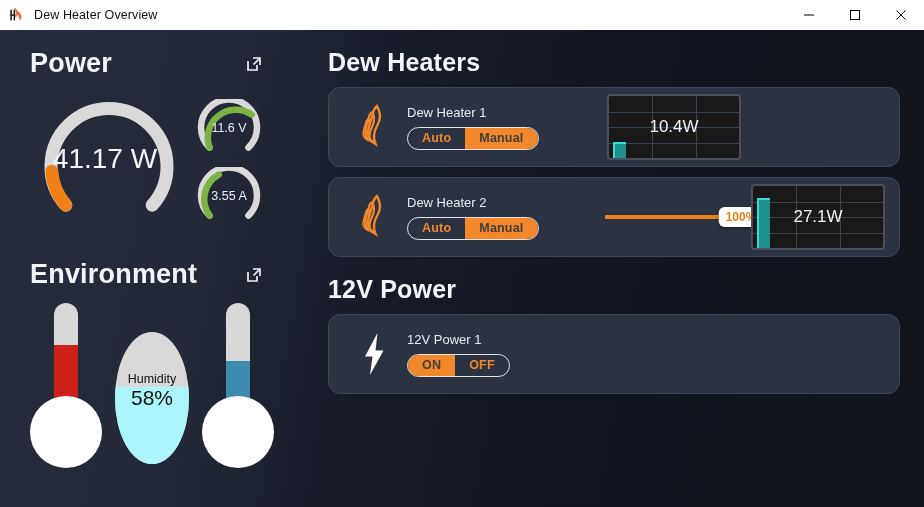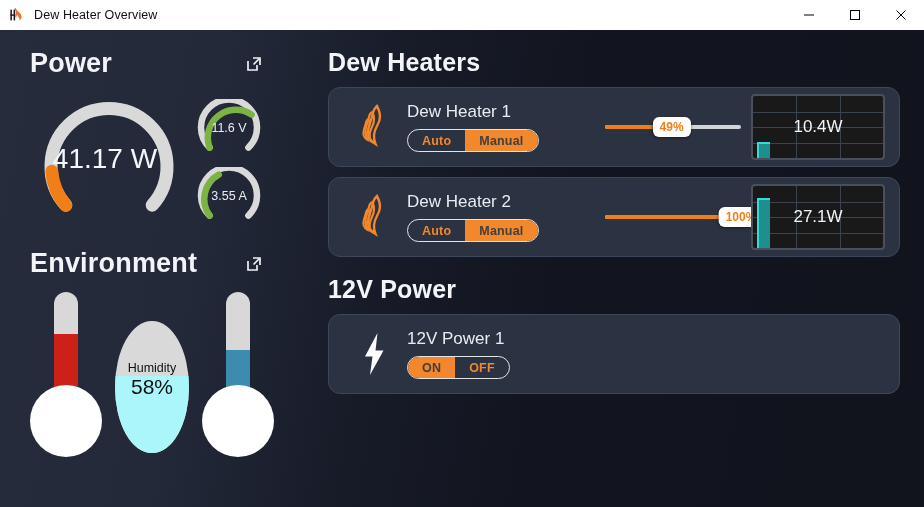--- a/index.html
+++ b/index.html
@@ -76,21 +76,21 @@
     text-align: center;
     font-size: 28px; color: #f4f6fa;
   }
   .gauge-val-small {
     position: absolute; left: 0; right: 0; top: 22px;
     text-align: center;
     font-size: 12.5px; color: #e9ecf3;
   }
 
   
-  #env { margin-top: 13px; }
+  #env { margin-top: 24px; }
   .env-row {
     display: flex;
     align-items: flex-end;
     justify-content: center;
     gap: 14px;
     margin-top: 8px;
     height: 170px;
     padding-right: 14px;
   }
   .thermo { position: relative; width: 72px; height: 165px; }
@@ -151,21 +151,21 @@
     border-radius: 12px;
     height: 80px;
     display: flex;
     align-items: center;
     padding: 0 14px 0 18px;
     margin-bottom: 10px;
     position: relative;
   }
   .dev-icon { width: 54px; flex: 0 0 54px; display: flex; justify-content: center; }
   .dev-mid { flex: 0 0 200px; padding-left: 6px; }
-  .dev-name { font-size: 17px; color: #e9ecf3; margin-bottom: 7px; }
+  .dev-name { font-size: 13px; color: #e9ecf3; margin-bottom: 7px; }
 
   
   .toggle {
     display: inline-flex;
     border: 1px solid #e5e5e5;
     border-radius: 14px;
     overflow: hidden;
     height: 23px;
     background: transparent;
   }
@@ -367,26 +367,20 @@
           <path d="M11.5 15c1.7 4.3 1.5 7.2-.6 11-1.8 3.4-2.1 6.2-.8 9.6-3-1.9-4.3-5.1-3.5-8.6.7-2.9 1.8-5.8 2.4-8.7.3-1.5 1-2.7 2.5-3.3z" fill="none" stroke="#f2872b" stroke-width="2" stroke-linecap="round"></path>
         </svg>
       </div>
       <div class="dev-mid">
         <div class="dev-name">Dew Heater 1</div>
         <div class="toggle">
           <div class="seg">Auto</div>
           <div class="seg on">Manual</div>
         </div>
       </div>
-      <div class="slider-wrap">
-        <div class="slider">
-          <div class="sfill" style="width:49%"></div>
-          <div class="handle" style="left:49%">49%</div>
-        </div>
-      </div>
       <div class="mini-chart">
         <div class="grid-h" style="top:25%"></div>
         <div class="grid-h" style="top:50%"></div>
         <div class="grid-h" style="top:75%"></div>
         <div class="grid-v" style="left:33.3%"></div>
         <div class="grid-v" style="left:66.6%"></div>
         <div class="bar" style="left:4px;width:13px;height:26%"></div>
         <div class="chart-label">10.4W</div>
       </div>
     </div>

